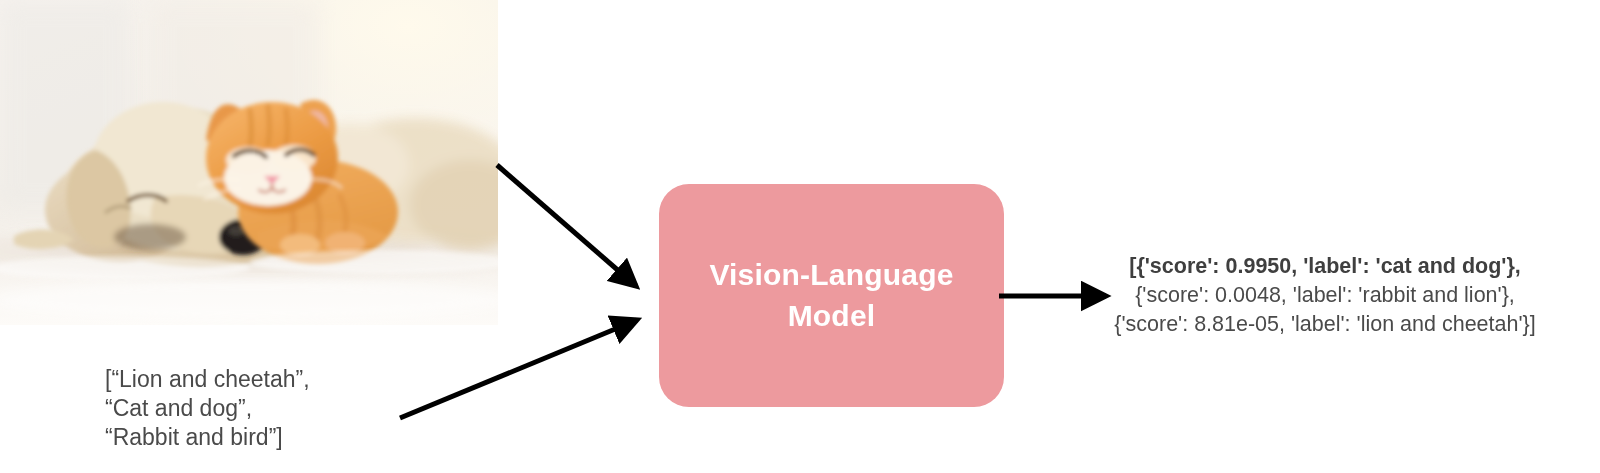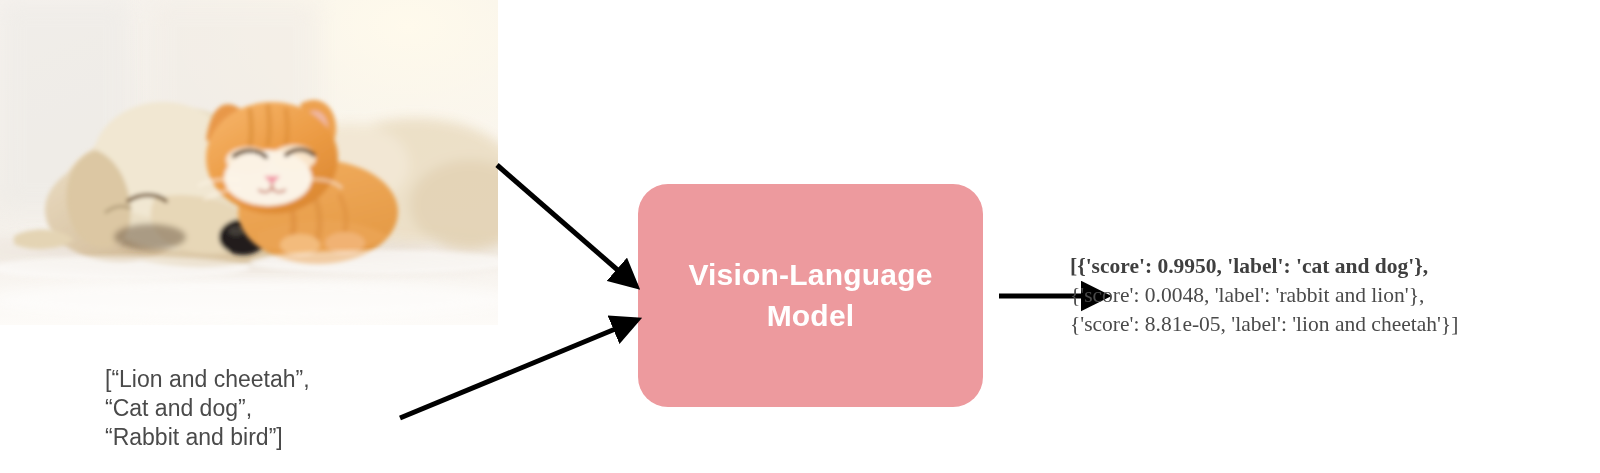--- a/index.html
+++ b/index.html
@@ -24,21 +24,21 @@
     width: 498px;
     height: 325px;
     overflow: hidden;
     background: #f7f4f1;
   }
   #input-photo svg { display: block; width: 498px; height: 325px; }
 
   
   #model-box {
     position: absolute;
-    left: 638px;
+    left: 659px;
     top: 184px;
     width: 345px;
     height: 223px;
     border-radius: 30px;
     background: #ed9a9e;
     display: flex;
     align-items: center;
     justify-content: center;
   }
   #model-box-label {
@@ -71,25 +71,24 @@
     line-height: 29px;
     white-space: pre-line;
   }
 
   
   #output-block {
     position: absolute;
     left: 1070px;
     top: 252px;
     width: 510px;
-    text-align: left;
+    text-align: center;
     color: #4a4a4a;
     font-size: 21.5px;
     line-height: 29px;
-    font-family: Liberation Serif, serif;
   }
   #output-block .out-line { white-space: pre; }
   #output-block .out-line.top { font-weight: bold; color: #3f3f3f; }
 </style>
 </head>
 <body>
 
 <div id="input-photo">
   <svg viewBox="0 0 498 325" xmlns="http://www.w3.org/2000/svg">
     <defs>

